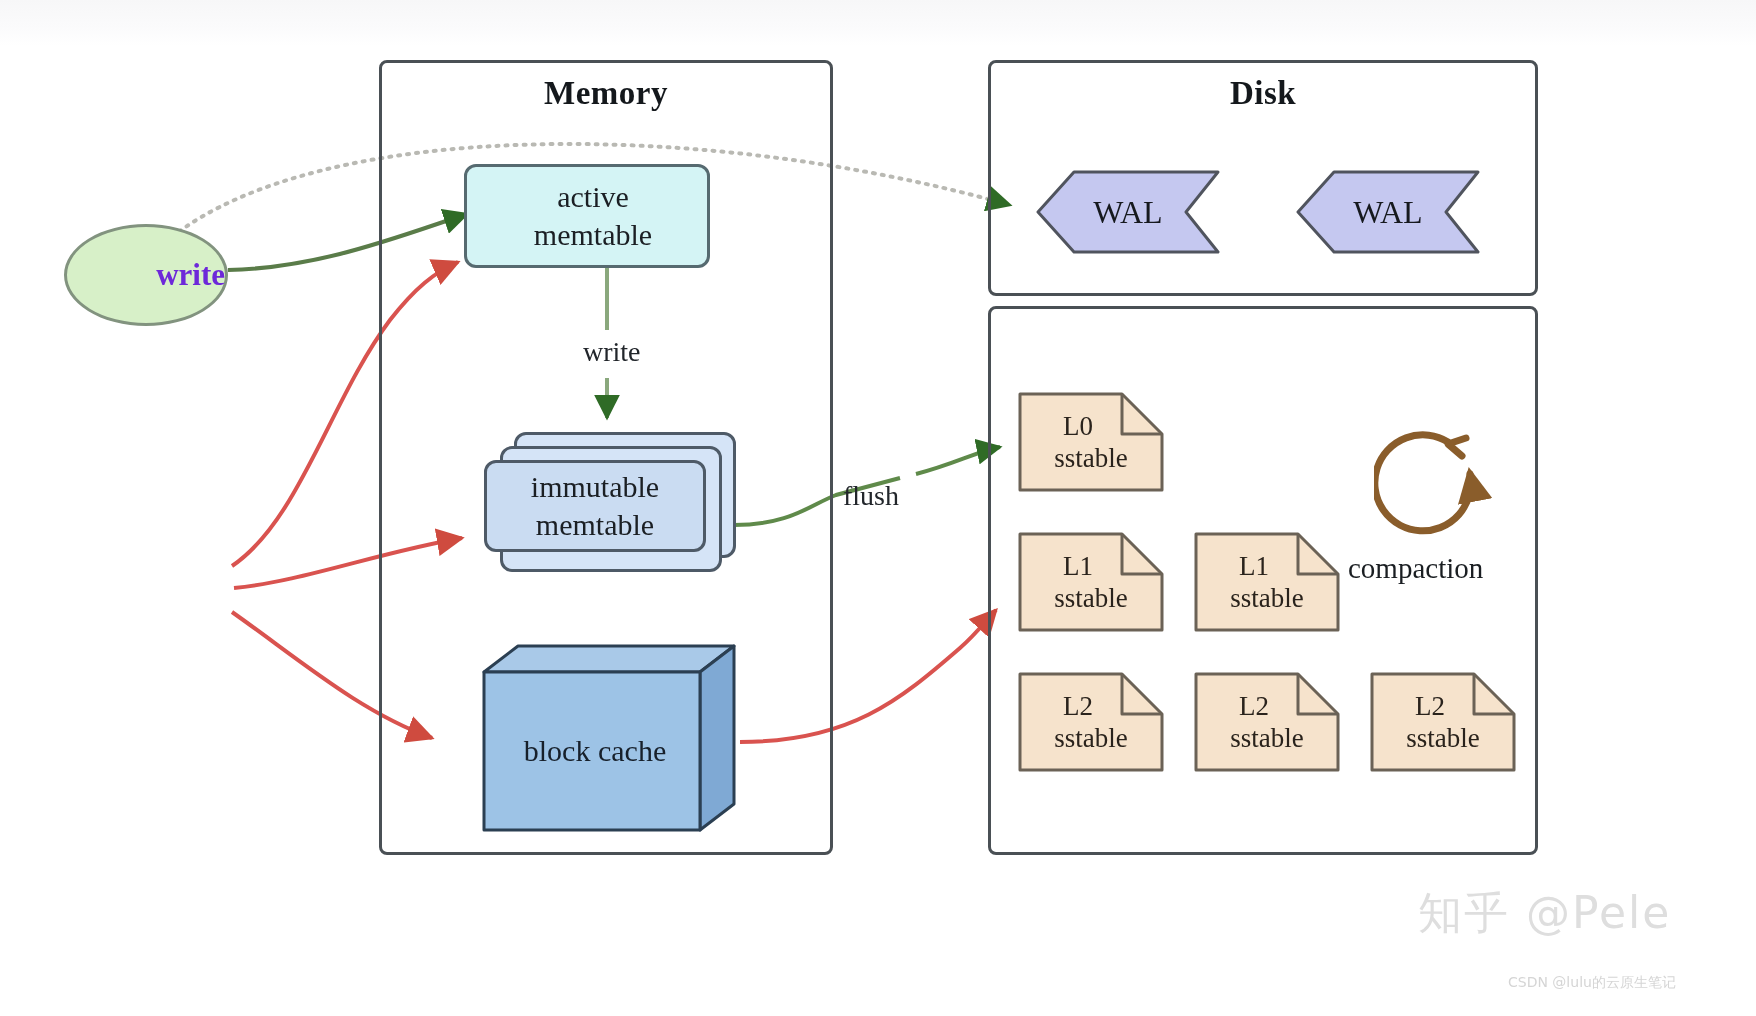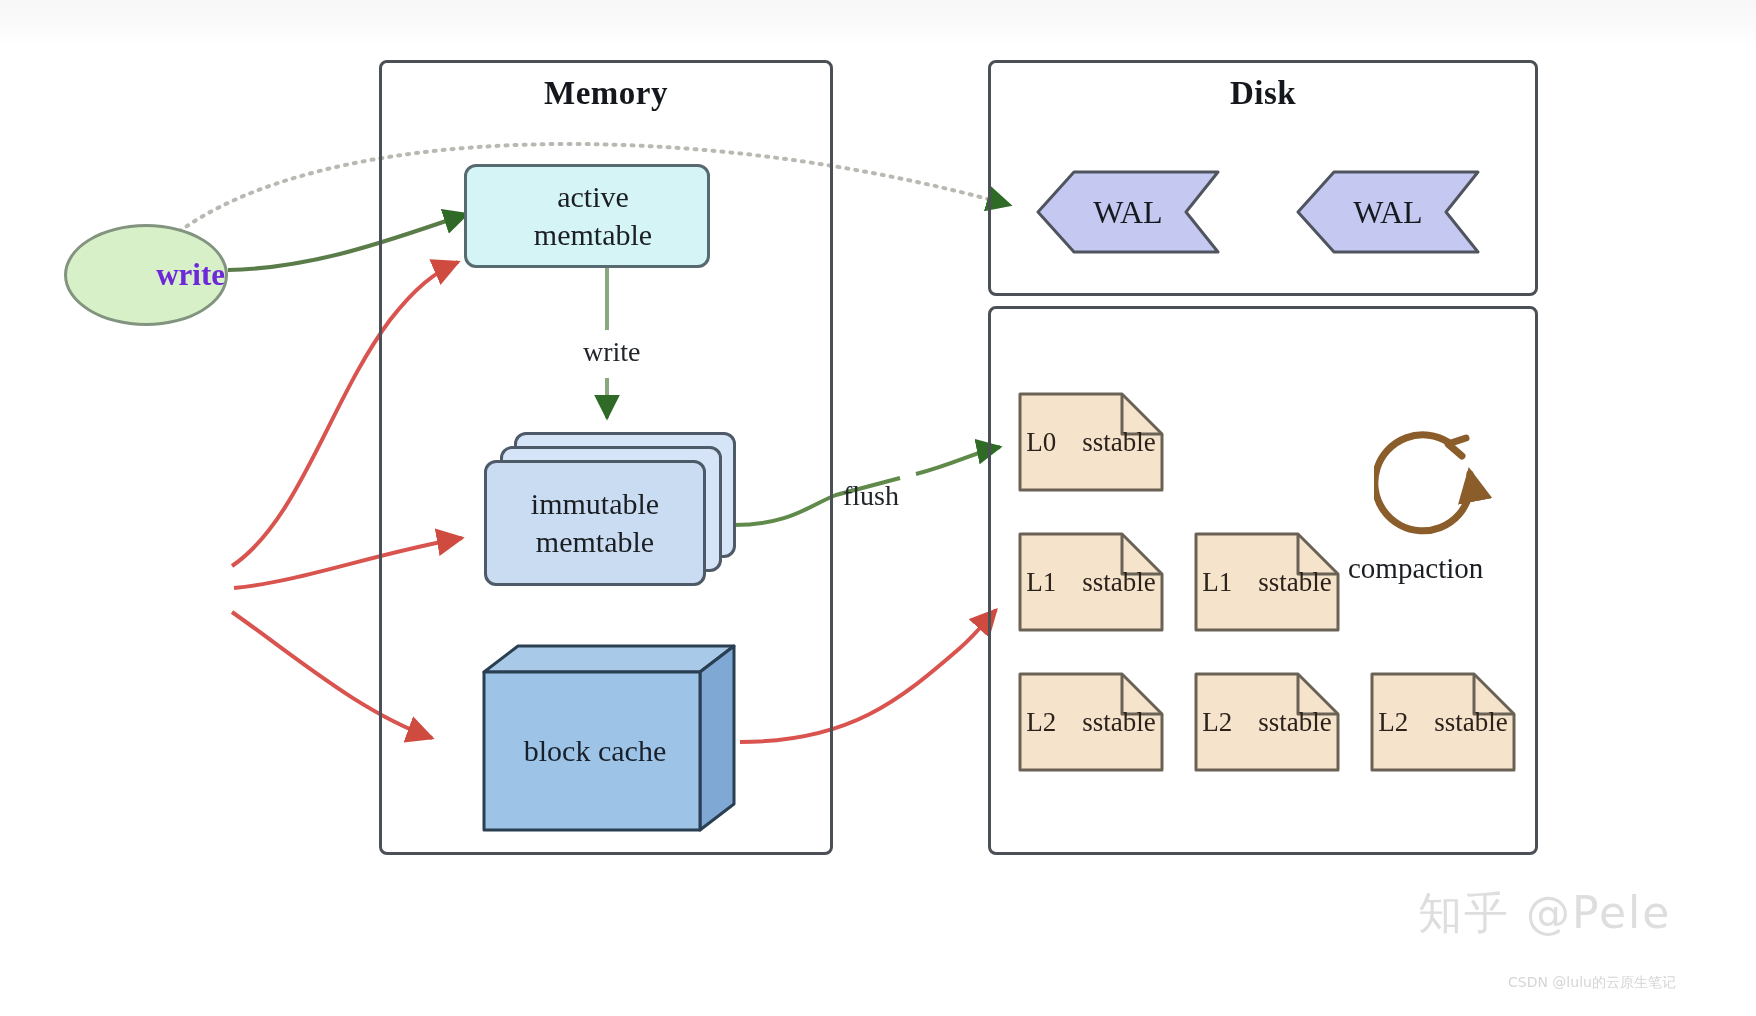--- a/index.html
+++ b/index.html
@@ -99,20 +99,21 @@
     width: 146px;
     height: 100px;
   }
   .sstable svg { position: absolute; left: 0; top: 0; }
   .sstable .lbl {
     position: absolute;
     left: 0; top: 0;
     width: 146px;
     height: 100px;
     display: flex;
+    flex-direction: column;
     align-items: center;
     justify-content: center;
     font-size: 27px;
     color: #2a231c;
     line-height: 1.2;
     z-index: 2;
   }
   .sstable .lbl .lvl { margin-right: 26px; }
 
   
@@ -210,21 +211,21 @@
   </div>
 
 
   <div class="rbox cyan" id="node-active-memtable" style="left:464px; top:164px; width:246px; height:104px;padding-left:12px;">
     <div>active</div>
     <div>memtable</div>
   </div>
 
   <div class="rbox blue stackback" id="node-immutable-memtable-back2" style="left:514px; top:432px; width:222px; height:126px;"></div>
   <div class="rbox blue stackback" id="node-immutable-memtable-back1" style="left:500px; top:446px; width:222px; height:126px;"></div>
-  <div class="rbox blue stackfront" id="node-immutable-memtable" style="left:484px; top:460px; width:222px; height:126px;">
+  <div class="rbox blue stackfront" id="node-immutable-memtable" style="left:484px; top:460px; width:222px; height:92px;">
     <div>immutable</div>
     <div>memtable</div>
   </div>
 
   <div id="block-cache">
     <svg width="262" height="190" viewBox="0 0 262 190">
 
       <polygon points="6,28 40,2 256,2 222,28" fill="#a9c9e8" stroke="#2b3f52" stroke-width="3" stroke-linejoin="round"></polygon>
 
       <polygon points="222,28 256,2 256,160 222,186" fill="#7fa9d4" stroke="#2b3f52" stroke-width="3" stroke-linejoin="round"></polygon>

